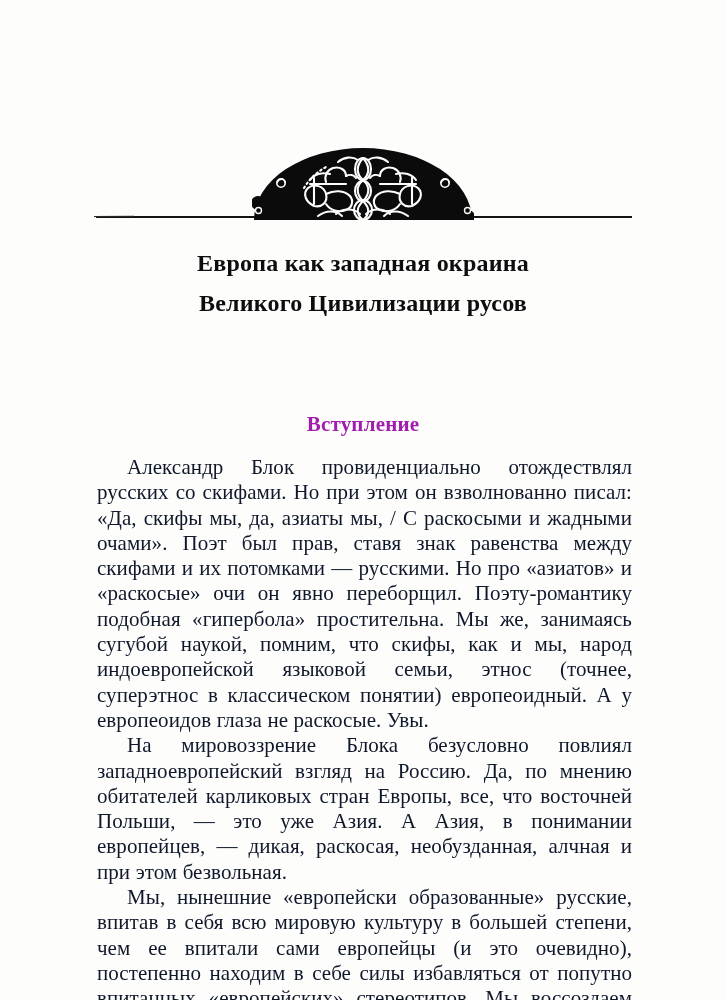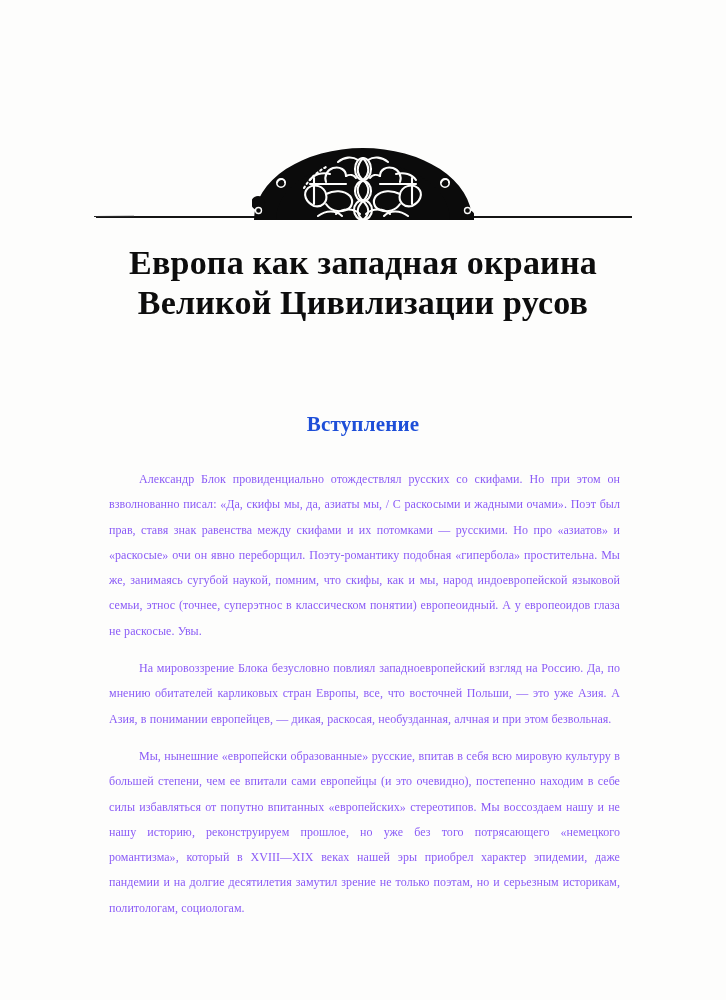--- a/index.html
+++ b/index.html
@@ -62,58 +62,58 @@
   
   .title-block {
     position: absolute;
     left: 0;
     top: 243px;
     width: 726px;
     text-align: center;
   }
   .title-line {
     font-weight: bold;
-    font-size: 34px;
+    font-size: 24px;
     line-height: 40px;
     letter-spacing: 0.2px;
     color: #0d0d0d;
     white-space: nowrap;
   }
 
   
   .section-heading {
     position: absolute;
     left: 0;
     top: 410px;
     width: 726px;
     text-align: center;
     font-weight: bold;
     font-size: 21px;
     line-height: 28px;
     letter-spacing: 0.2px;
-    color: #1d4ed8;
+    color: #a21caf;
   }
 
   
   .body-text {
     position: absolute;
     left: 97px;
     top: 455px;
     width: 535px;
   }
   .para {
-    margin: 12px;
+    margin: 0;
     text-indent: 30px;
     text-align: justify;
     text-justify: inter-word;
-    font-size: 12px;
+    font-size: 21px;
     line-height: 25.3px;
     letter-spacing: 0.05px;
     word-spacing: 0.2px;
-    color: #8b5cf6;
+    color: #0f172a;
     -webkit-font-smoothing: none;
   }
   .para + .para { margin-top: 0; }
 </style>
 </head>
 <body>
 
 <div class="page">
 
   <div class="ornament-band">
@@ -182,21 +182,21 @@
         <g fill="none" stroke="#fdfdfc" stroke-width="1.4">
           <circle cx="6.5" cy="66.5" r="3"></circle>
           <circle cx="215.5" cy="66.5" r="3"></circle>
         </g>
       </svg>
     </div>
   </div>
 
   <div class="title-block">
     <div class="title-line">Европа как западная окраина</div>
-    <div class="title-line">Великой Цивилизации русов</div>
+    <div class="title-line">Великого Цивилизации русов</div>
   </div>
 
   <div class="section-heading">Вступление</div>
 
   <div class="body-text">
     <p class="para">Александр Блок провиденциально отождествлял русских со скифами. Но при этом он взволнованно писал: «Да, скифы мы, да, азиаты мы, / С раскосыми и жадными очами». Поэт был прав, ставя знак равенства между скифами и их потомками — русскими. Но про «азиатов» и «раскосые» очи он явно переборщил. Поэту-романтику подобная «гипербола» простительна. Мы же, занимаясь сугубой наукой, помним, что скифы, как и мы, народ индоевропейской языковой семьи, этнос (точнее, суперэтнос в классическом понятии) европеоидный. А у европеоидов глаза не раскосые. Увы.</p>
     <p class="para">На мировоззрение Блока безусловно повлиял западноевропейский взгляд на Россию. Да, по мнению обитателей карликовых стран Европы, все, что восточней Польши, — это уже Азия. А Азия, в понимании европейцев, — дикая, раскосая, необузданная, алчная и при этом безвольная.</p>
     <p class="para">Мы, нынешние «европейски образованные» русские, впитав в себя всю мировую культуру в большей степени, чем ее впитали сами европейцы (и это очевидно), постепенно находим в себе силы избавляться от попутно впитанных «европейских» стереотипов. Мы воссоздаем нашу и не нашу историю, реконструируем прошлое, но уже без того потрясающего «немецкого романтизма», который в XVIII—XIX веках нашей эры приобрел характер эпидемии, даже пандемии и на долгие десятилетия замутил зрение не только поэтам, но и серьезным историкам, политологам, социологам.</p>
   </div>
 

